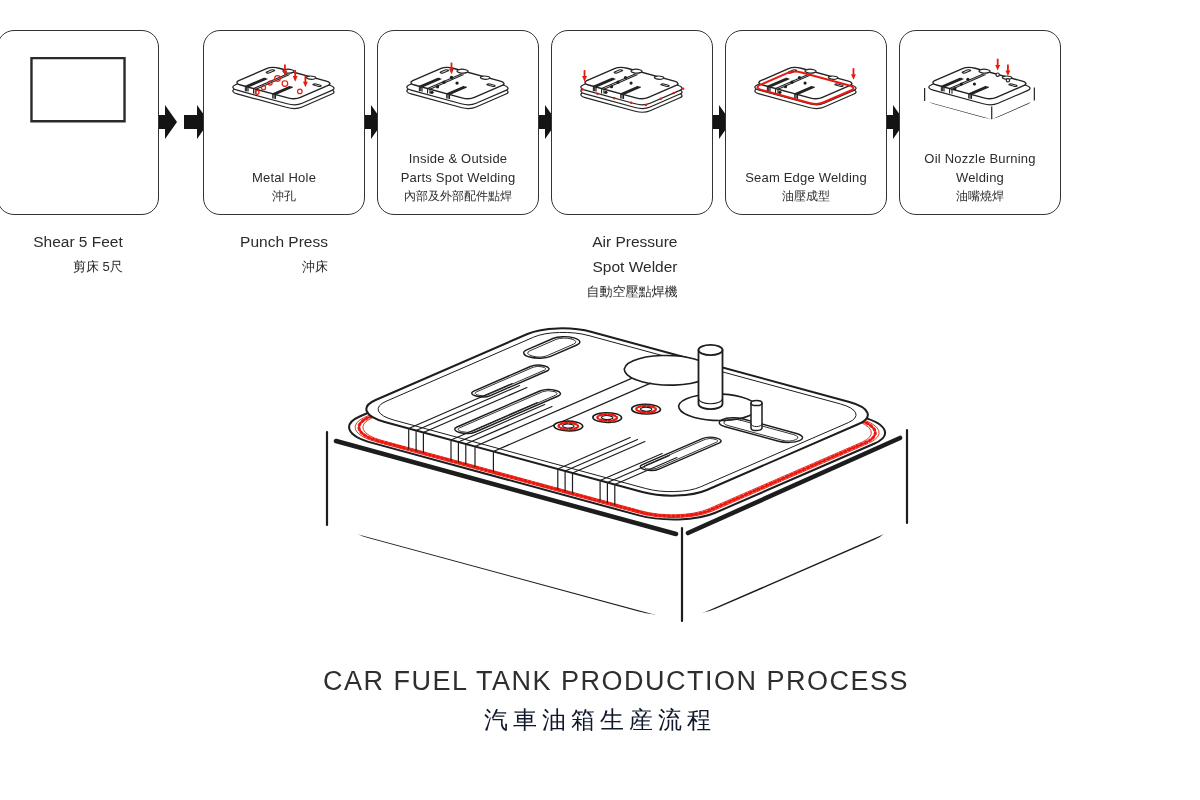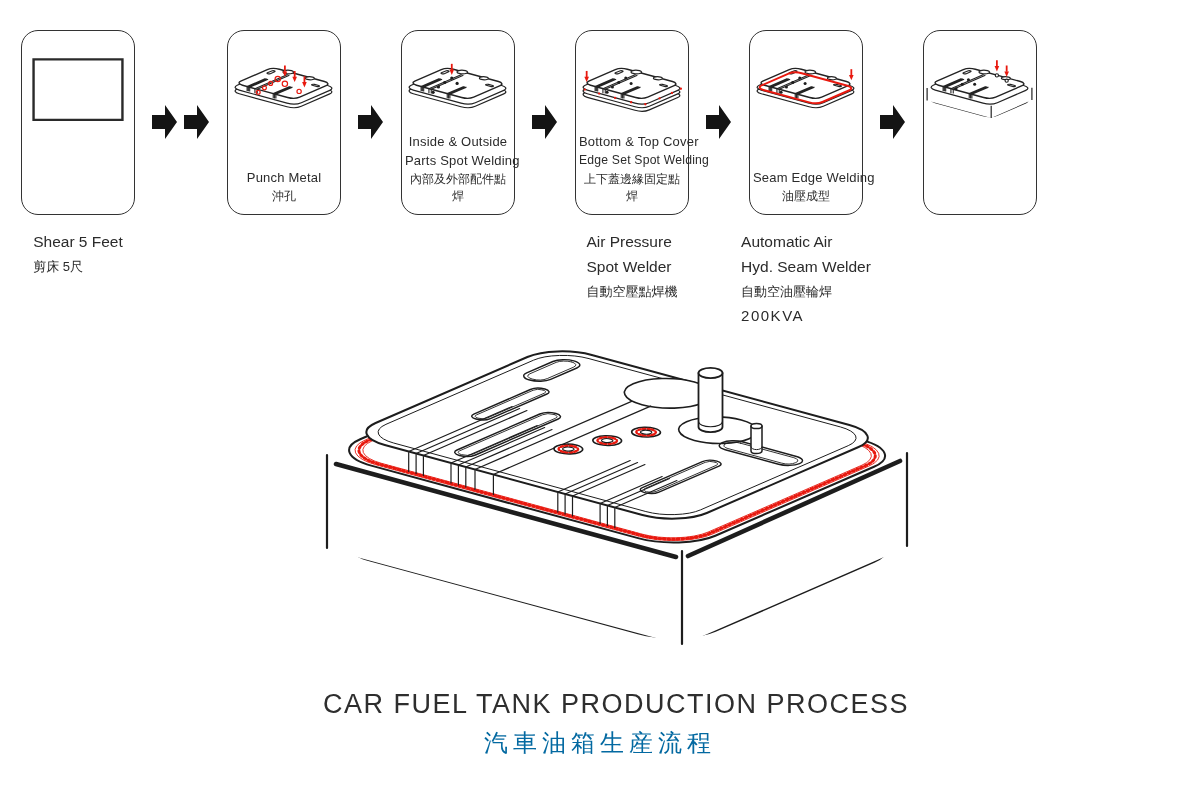--- a/index.html
+++ b/index.html
@@ -8,41 +8,41 @@
     width:1200px; height:800px; background:#ffffff; overflow:hidden;
     font-family:"Liberation Sans", sans-serif; color:#2b2b2b;
   }
   svg * { vector-effect: non-scaling-stroke; }
   .defs-svg { position:absolute; width:0; height:0; }
 
   
   .flow { display:flex; align-items:flex-start; padding:30px 7px 0 7px; }
   .step { width:142px; flex:0 0 142px; display:flex; flex-direction:column; align-items:center; }
   .box {
-    width:114px; height:185px; border:1.6px solid #333; border-radius:17px;
+    width:162px; height:185px; border:1.6px solid #333; border-radius:17px;
     position:relative; display:flex; justify-content:center; background:#fff;
   }
   .illus { margin-top:26px; }
   .caption { position:absolute; left:3px; right:3px; bottom:9px; text-align:center; }
   .cap-en { font-size:13px; line-height:19px; letter-spacing:0.2px; white-space:nowrap; color:#2b2b2b; }
   .cap-en.tight { font-size:12.2px; }
   .cap-zh { font-size:12px; line-height:17px; margin-top:1px; color:#2b2b2b; }
   .arrow { flex:0 0 26px; margin:70px 3px 0 3px; }
-  .below { margin-top:14px; text-align:left; }
+  .below { margin-top:14px; text-align:right; }
   .b-en { font-size:15.5px; line-height:25px; white-space:nowrap; }
   .b-zh { font-size:13px; line-height:25px; }
   .b-extra { font-size:15px; letter-spacing:1.5px; line-height:23px; }
 
   
   .tank-wrap { width:640px; margin:3px auto 0 auto; }
 
   
   .footer { text-align:center; margin-top:10px; }
   .title-en { font-size:27px; letter-spacing:1.5px; color:#2e2e2e;margin-left:32px; }
-  .title-zh { font-size:24px; letter-spacing:5px; margin-top:7px; color:#0369a1; }
+  .title-zh { font-size:24px; letter-spacing:5px; margin-top:7px; color:#0f172a; }
 </style>
 </head>
 <body>
 
 <svg class="defs-svg" aria-hidden="true">
   <defs>
     <g id="mt-body">
       <g transform="matrix(0.184,0.05,-0.138,0.06,50,10)">
         <rect x="0" y="0" width="360" height="300" rx="42" fill="#fff" stroke="#232323" stroke-width="1.4"></rect>
         <circle cx="100" cy="4" r="26" fill="#fff" stroke="#232323" stroke-width="1.2"></circle>
@@ -112,23 +112,27 @@
             <circle cx="80" cy="37" r="2.4"></circle>
         </g>
         <path d="M64,8v7 M75,14v7 M86,20v7" stroke="#e8190f" stroke-width="1.8" fill="none"></path>
         <g fill="#e8190f">
           <polygon points="61.4,14.5 66.6,14.5 64,20.5"></polygon>
           <polygon points="72.4,20.5 77.6,20.5 75,26.5"></polygon>
           <polygon points="83.4,26.5 88.6,26.5 86,32.5"></polygon>
         </g>
       </svg>
       <div class="caption">
-        <div class="cap-en">Punch Metal</div>
+        <div class="cap-en">Metal Hole</div>
         <div class="cap-zh">沖孔</div>
       </div>
+    </div>
+    <div class="below">
+      <div class="b-en">Punch Press</div>
+      <div class="b-zh">沖床</div>
     </div>
   </div>
 
   <svg class="arrow" width="26" height="44" viewBox="0 0 26 44">
       <polygon points="0,15 13,15 13,5 25,22 13,39 13,29 0,29" fill="#141414"></polygon>
     </svg>
 
   <div class="step">
     <div class="box">
       <svg class="illus" width="118" height="67" viewBox="0 0 126 72">
@@ -175,25 +179,20 @@
             <circle cx="44" cy="44.3" r="1.3"></circle>
           <circle cx="62" cy="49.2" r="1.3"></circle>
             <circle cx="78" cy="51.5" r="1.3"></circle>
             <circle cx="94" cy="44.8" r="1.3"></circle>
           <circle cx="108" cy="38.7" r="1.3"></circle>
             <circle cx="118" cy="34" r="1.3"></circle>
         </g>
         <path d="M12,14v7" stroke="#e8190f" stroke-width="1.8" fill="none"></path>
         <polygon points="9.4,20.5 14.6,20.5 12,26.5" fill="#e8190f"></polygon>
       </svg>
-      <div class="caption">
-        <div class="cap-en">Bottom &amp; Top Cover</div>
-        <div class="cap-en tight">Edge Set Spot Welding</div>
-        <div class="cap-zh">上下蓋邊緣固定點焊</div>
-      </div>
     </div>
     <div class="below">
       <div class="b-en">Air Pressure</div>
       <div class="b-en">Spot Welder</div>
       <div class="b-zh">自動空壓點焊機</div>
     </div>
   </div>
 
   <svg class="arrow" width="26" height="44" viewBox="0 0 26 44">
       <polygon points="0,15 13,15 13,5 25,22 13,39 13,29 0,29" fill="#141414"></polygon>
@@ -214,26 +213,20 @@
             <circle cx="35" cy="38" r="1.7"></circle>
         </g>
         <path d="M114,12v7" stroke="#e8190f" stroke-width="1.8" fill="none"></path>
         <polygon points="111.4,18.5 116.6,18.5 114,24.5" fill="#e8190f"></polygon>
       </svg>
       <div class="caption">
         <div class="cap-en">Seam Edge Welding</div>
         <div class="cap-zh">油壓成型</div>
       </div>
     </div>
-    <div class="below">
-      <div class="b-en">Automatic Air</div>
-      <div class="b-en">Hyd. Seam Welder</div>
-      <div class="b-zh">自動空油壓輪焊</div>
-      <div class="b-extra">200KVA</div>
-    </div>
   </div>
 
   <svg class="arrow" width="26" height="44" viewBox="0 0 26 44">
       <polygon points="0,15 13,15 13,5 25,22 13,39 13,29 0,29" fill="#141414"></polygon>
     </svg>
 
   <div class="step">
     <div class="box">
       <svg class="illus" width="118" height="67" viewBox="0 0 126 72">
         <use href="#mt-deep"></use>
@@ -244,20 +237,25 @@
           <circle cx="57" cy="29" r="1.7"></circle>
         </g>
         <circle cx="82" cy="19" r="1.8" fill="#fff" stroke="#1d1d1d" stroke-width="1.1"></circle>
         <circle cx="93" cy="25" r="1.8" fill="#fff" stroke="#1d1d1d" stroke-width="1.1"></circle>
         <path d="M82,2v7 M93,8v7" stroke="#e8190f" stroke-width="1.8" fill="none"></path>
         <g fill="#e8190f">
           <polygon points="79.4,8.5 84.6,8.5 82,14.5"></polygon>
           <polygon points="90.4,14.5 95.6,14.5 93,20.5"></polygon>
         </g>
       </svg>
+      <div class="caption">
+        <div class="cap-en">Oil Nozzle Burning</div>
+        <div class="cap-en">Welding</div>
+        <div class="cap-zh">油嘴燒焊</div>
+      </div>
     </div>
   </div>
 </div>
 
 <div class="tank-wrap">
 <svg width="640" height="345" viewBox="0 0 640 345">
   <g stroke="#1d1d1d" fill="none" stroke-linecap="round">
 
     <g transform="matrix(0.92,0.25,-0.69,0.30,275,128)">
       <rect x="-13" y="-13" width="386" height="326" rx="48" fill="#fff" stroke-width="2.4"></rect>

